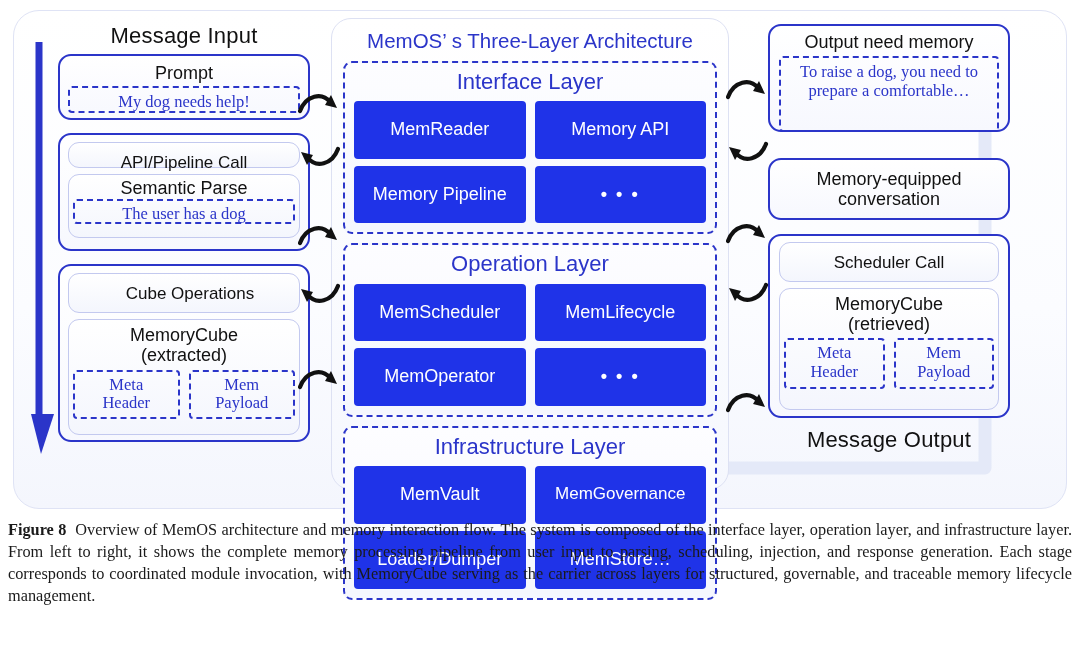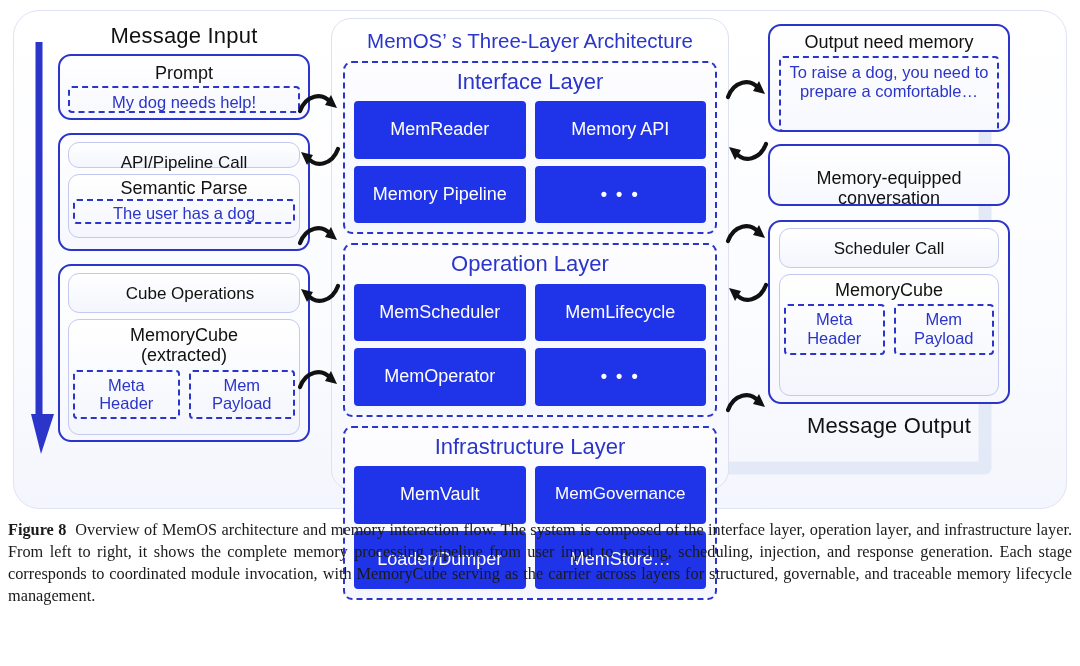--- a/index.html
+++ b/index.html
@@ -37,21 +37,21 @@
   }
   .sub-box{
     border:1.4px solid #c3c9ef;border-radius:11px;
     background:linear-gradient(180deg,#ffffff 0%,#f4f6fd 100%);
     box-sizing:border-box;text-align:center;
     font-size:17px;color:#111;padding:5px 4px;
   }
   .dash-box{
     border:2.2px dashed #2b35c9;border-radius:4px;
     color:#2b35c9;text-align:center;box-sizing:border-box;
-    font-size:16.5px;line-height:1.12;padding:2px 4px;
+    font-size:16.5px;line-height:1.12;padding:2px 4px;font-family:Liberation Serif, serif;
   }
   .lbl{font-size:18px;color:#111;text-align:center;line-height:1.12;}
 
   
   .col-arch{
     position:absolute;left:331px;top:18px;width:398px;height:472px;
     border:1.5px solid #dde1f3;border-radius:20px;
     background:linear-gradient(180deg,#ffffff 0%,#f6f8fe 100%);
     box-sizing:border-box;
   }
@@ -191,29 +191,30 @@
     </div>
   </div>
 
   <div class="col-output">
 
     <div class="ob" style="height:108px;">
       <div class="lbl">Output need memory</div>
       <div class="dash-box" style="margin-top:4px;height:76px;padding-top:5px;">To raise a dog, you need to prepare a comfortable…</div>
     </div>
 
-    <div class="ob" style="margin-top:12px;height:62px;padding-top:22px;">
+    <div class="ob" style="margin-top:26px;height:62px;padding-top:9px;">
       <div class="lbl">Memory-equipped</div>
       <div class="lbl">conversation</div>
     </div>
 
     <div class="ob" style="margin-top:14px;height:184px;">
       <div class="sub-box" style="height:40px;line-height:30px;">Scheduler Call</div>
       <div class="sub-box" style="margin-top:6px;height:122px;padding-top:5px;">
         <div class="lbl">MemoryCube</div>
+        <div class="lbl">(retrieved)</div>
         <div style="display:flex;gap:9px;margin-top:4px;">
           <div class="dash-box" style="flex:1;height:51px;padding-top:4px;">
             <div>Meta</div>
             <div>Header</div>
           </div>
           <div class="dash-box" style="flex:1;height:51px;padding-top:4px;">
             <div>Mem</div>
             <div>Payload</div>
           </div>
         </div>

